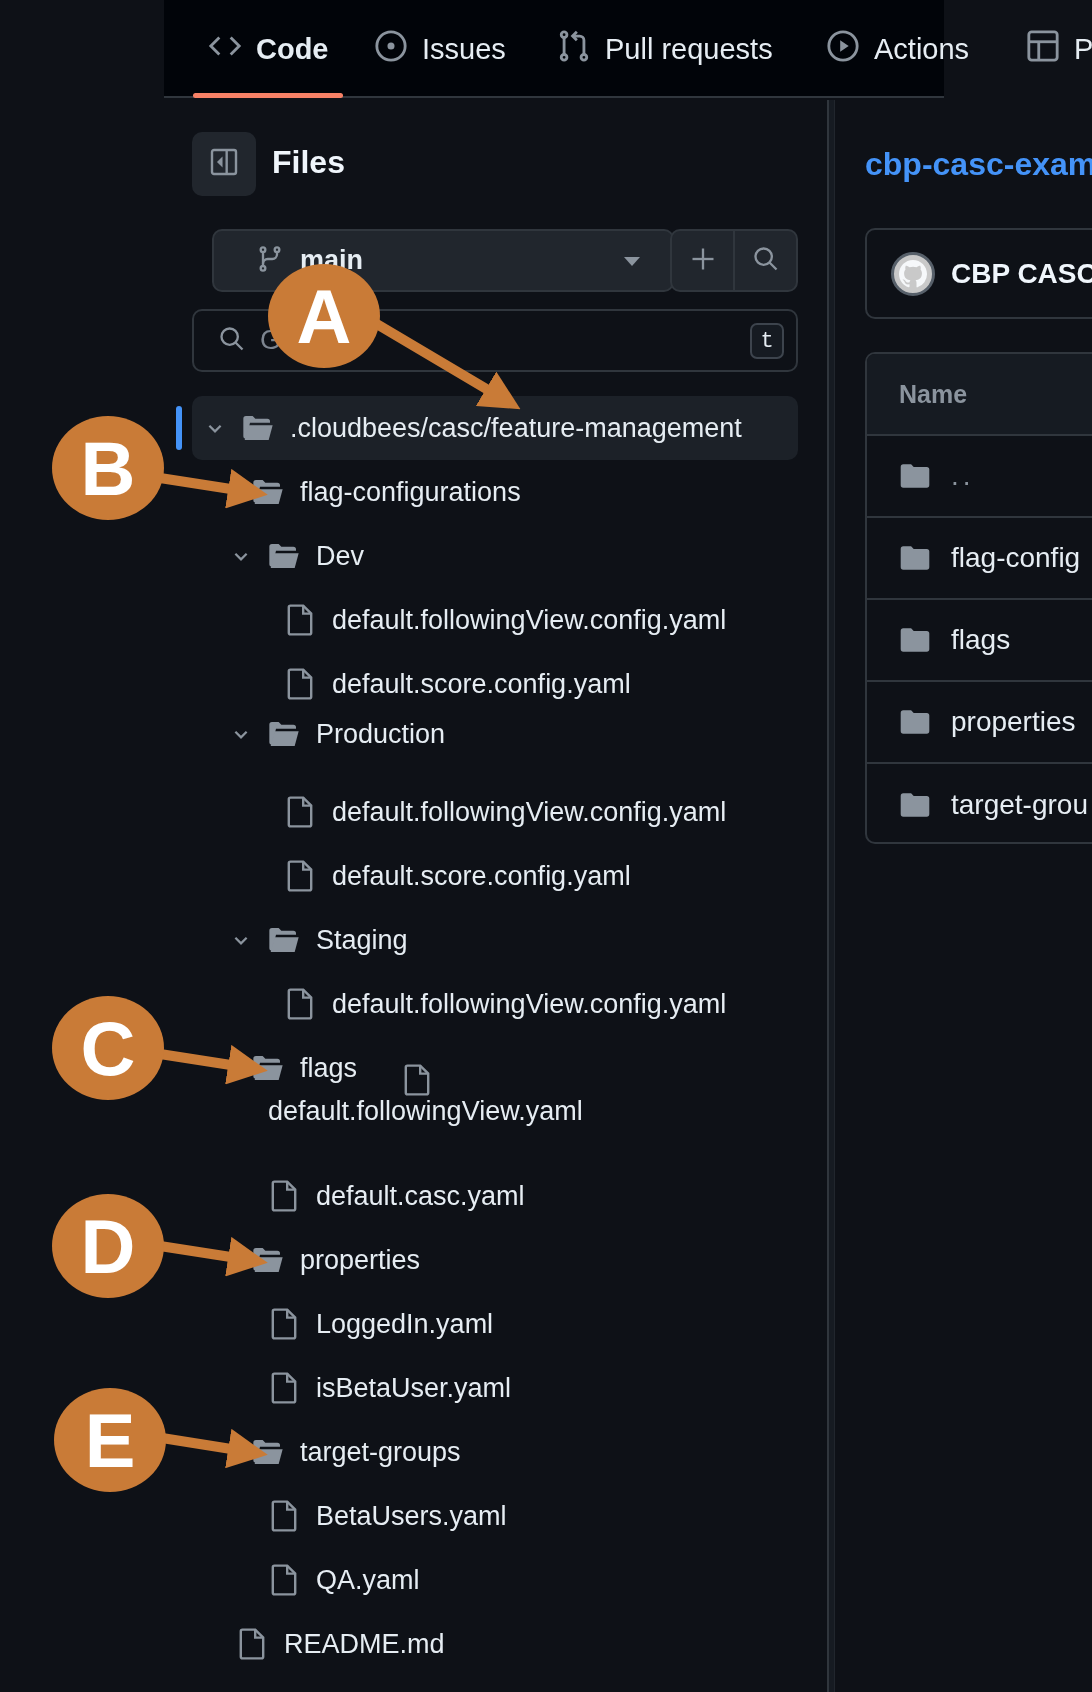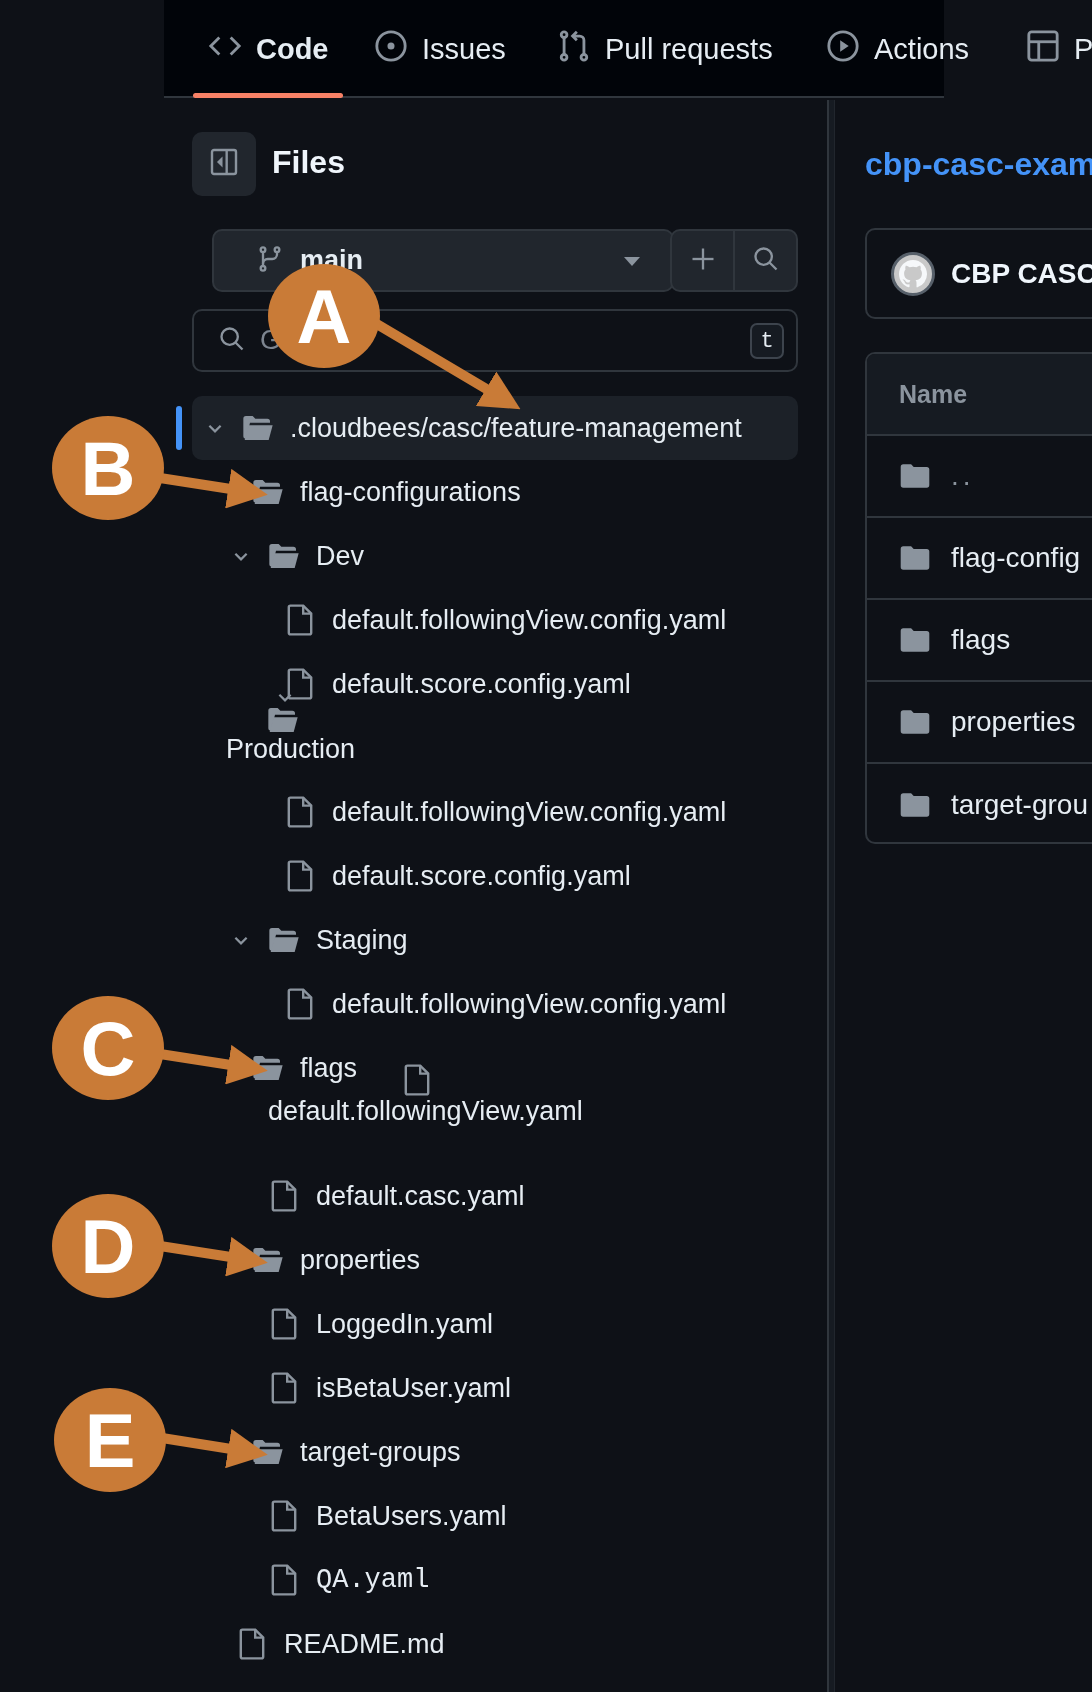--- a/index.html
+++ b/index.html
@@ -217,21 +217,21 @@
   <div class="tree-row" style="left:120px; top:552px;">
     <span class="ico">
         <svg width="26" height="32" viewBox="0 0 16 20" fill="none" stroke="#8b949e" stroke-width="1.5">
           <path d="M2 1 H10 L15 6 V18 A1 1 0 0 1 14 19 H2 A1 1 0 0 1 1 18 V2 A1 1 0 0 1 2 1 Z"></path>
           <path d="M10 1 V6 H15"></path>
         </svg>
       </span>
     <span>default.score.config.yaml</span>
   </div>
 
-  <div class="tree-row" style="left:62px; top:588px;flex-direction:column;">
+  <div class="tree-row" style="left:62px; top:602px;">
     <span class="chev">
         <svg width="18" height="18" viewBox="0 0 16 16" fill="none" stroke="#8b949e" stroke-width="2">
           <path d="M3 6 L8 11 L13 6"></path>
         </svg>
       </span>
     <span class="ico">
         <svg width="32" height="28" viewBox="0 0 24 20">
           <path d="M1 3 A2 2 0 0 1 3 1 H8 L10 3 H19 A2 2 0 0 1 21 5 V6 H6 L3 18 H3 A2 2 0 0 1 1 16 Z" fill="#8b949e"></path>
           <path d="M5 8 H23 L20 19 H2 Z" fill="#8b949e"></path>
         </svg>
@@ -357,21 +357,21 @@
   <div class="tree-row" style="left:104px; top:1384px;">
     <span class="ico">
         <svg width="26" height="32" viewBox="0 0 16 20" fill="none" stroke="#8b949e" stroke-width="1.5">
           <path d="M2 1 H10 L15 6 V18 A1 1 0 0 1 14 19 H2 A1 1 0 0 1 1 18 V2 A1 1 0 0 1 2 1 Z"></path>
           <path d="M10 1 V6 H15"></path>
         </svg>
       </span>
     <span>BetaUsers.yaml</span>
   </div>
 
-  <div class="tree-row" style="left:104px; top:1448px;font-family:Liberation Mono, monospace;">
+  <div class="tree-row" style="left:104px; top:1448px;">
     <span class="ico">
         <svg width="26" height="32" viewBox="0 0 16 20" fill="none" stroke="#8b949e" stroke-width="1.5">
           <path d="M2 1 H10 L15 6 V18 A1 1 0 0 1 14 19 H2 A1 1 0 0 1 1 18 V2 A1 1 0 0 1 2 1 Z"></path>
           <path d="M10 1 V6 H15"></path>
         </svg>
       </span>
     <span>QA.yaml</span>
   </div>
 
   <div class="tree-row" style="left:72px; top:1512px;">

